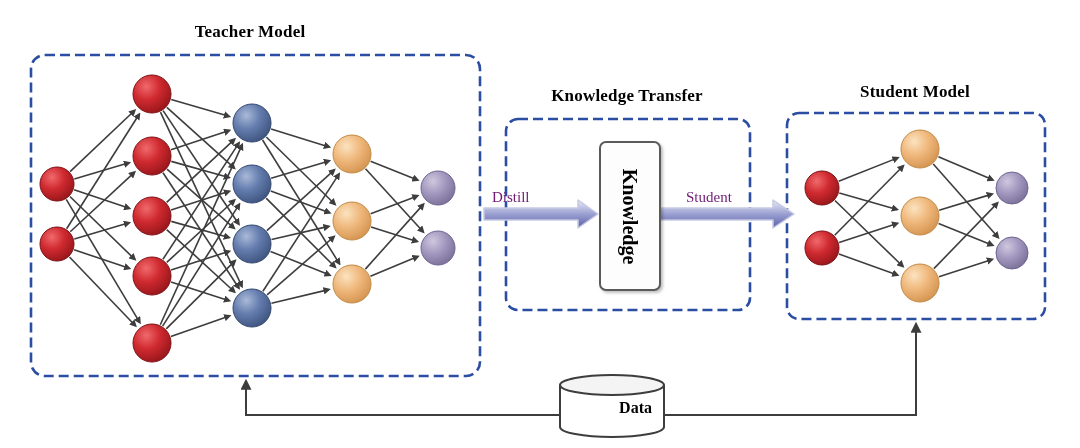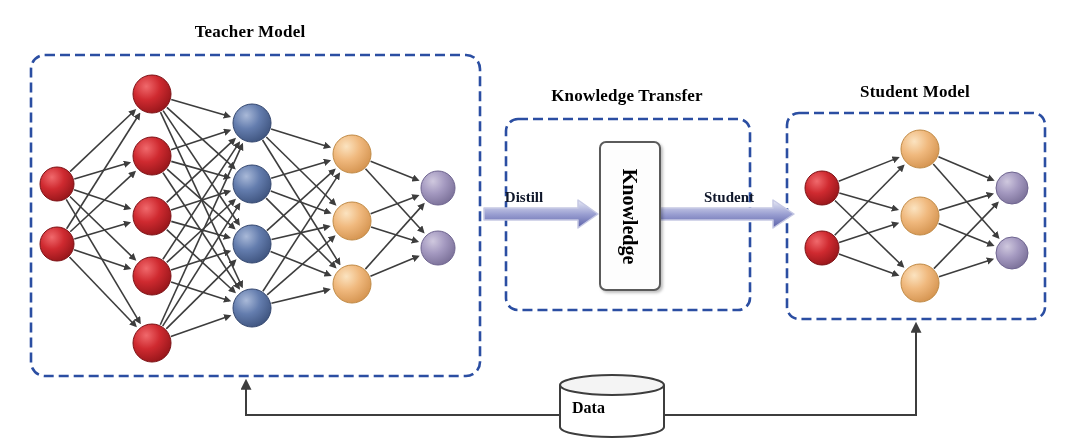--- a/index.html
+++ b/index.html
@@ -1,27 +1,27 @@
 <!DOCTYPE html>
 <html><head>
 <meta charset="utf-8">
 <style>
   html,body{margin:0;padding:0;}
   body{width:1080px;height:448px;background:#ffffff;position:relative;overflow:hidden;
        font-family:"Liberation Serif", serif;}
   #stage{position:absolute;left:0;top:0;width:1080px;height:448px;margin-top:16px;}
   #diagram-svg{position:absolute;left:0;top:0;}
   .title{position:absolute;font-weight:bold;font-size:17px;color:#000;text-align:center;letter-spacing:.2px;}
-  .arrow-label{position:absolute;font-weight:bold;font-size:15px;color:#0f172a;text-align:center;}
+  .arrow-label{position:absolute;font-weight:normal;font-size:15px;color:#701a75;}
   .knowledge-box{position:absolute;left:599px;top:125px;width:58px;height:146px;
        border:2px solid #5a5a5a;border-radius:7px;background:#fdfdfd;
        box-shadow:2px 2px 3px rgba(0,0,0,.25);
        display:flex;align-items:center;justify-content:center;}
   .knowledge-text{font-weight:bold;font-size:20px;color:#000;white-space:nowrap;transform:rotate(90deg);}
-  .data-label{position:absolute;left:572px;top:383px;width:80px;text-align:left;
+  .data-label{position:absolute;left:572px;top:383px;width:80px;text-align:right;
        font-weight:bold;font-size:16px;color:#000;}
 </style>
 </head>
 <body>
 
 <div id="stage">
 
   <svg id="diagram-svg" width="1080" height="448" viewBox="0 0 1080 448">
     <defs>
       <radialGradient id="grad-red" cx="0.35" cy="0.3" r="0.8">

